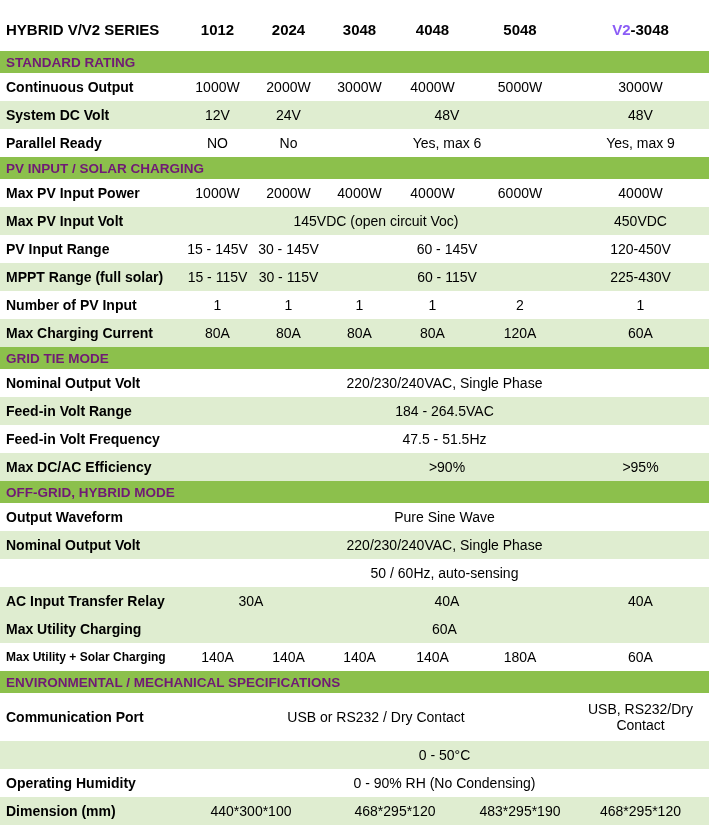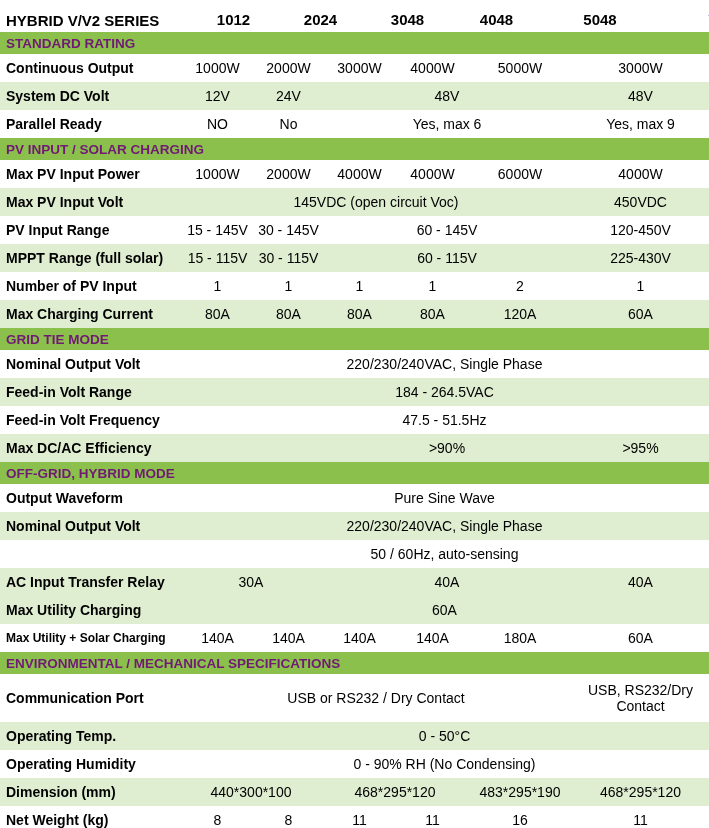--- a/index.html
+++ b/index.html
@@ -13,25 +13,24 @@
     grid-template-columns: 180px 75px 67px 75px 71px 104px 137px;
     height: 28px;
     align-items: center;
     font-size: 14px;
     background: #ffffff;
   }
   .row.alt { background: #DFEDD0; }
   .row.tall { height: 48px; }
 
   .header-row {
-    height: 32px;
+    height: 51px;
     padding-top: 8px;
     font-weight: bold;
     font-size: 15px;
-    gap: 16px;
   }
 
   .lab {
     grid-column: 1;
     font-weight: bold;
     padding-left: 6px;
     white-space: nowrap;
     font-size: 14px;
   }
   .lab.title { font-size: 15px; }
@@ -236,21 +235,20 @@
       <span>ENVIRONMENTAL / MECHANICAL  SPECIFICATIONS</span>
     </div>
 
   <div class="row tall">
     <div class="lab">Communication Port</div>
     <div class="val k15">USB or RS232 / Dry Contact</div>
     <div class="val k6">USB, RS232/Dry Contact</div>
   </div>
 
   <div class="row alt">
-    <div class="lab">Operating Temp.</div>
     <div class="val k16">0 - 50°C</div>
   </div>
 
   <div class="row">
     <div class="lab">Operating Humidity</div>
     <div class="val k16">0 - 90% RH (No Condensing)</div>
   </div>
 
   <div class="row alt">
     <div class="lab">Dimension (mm)</div>

